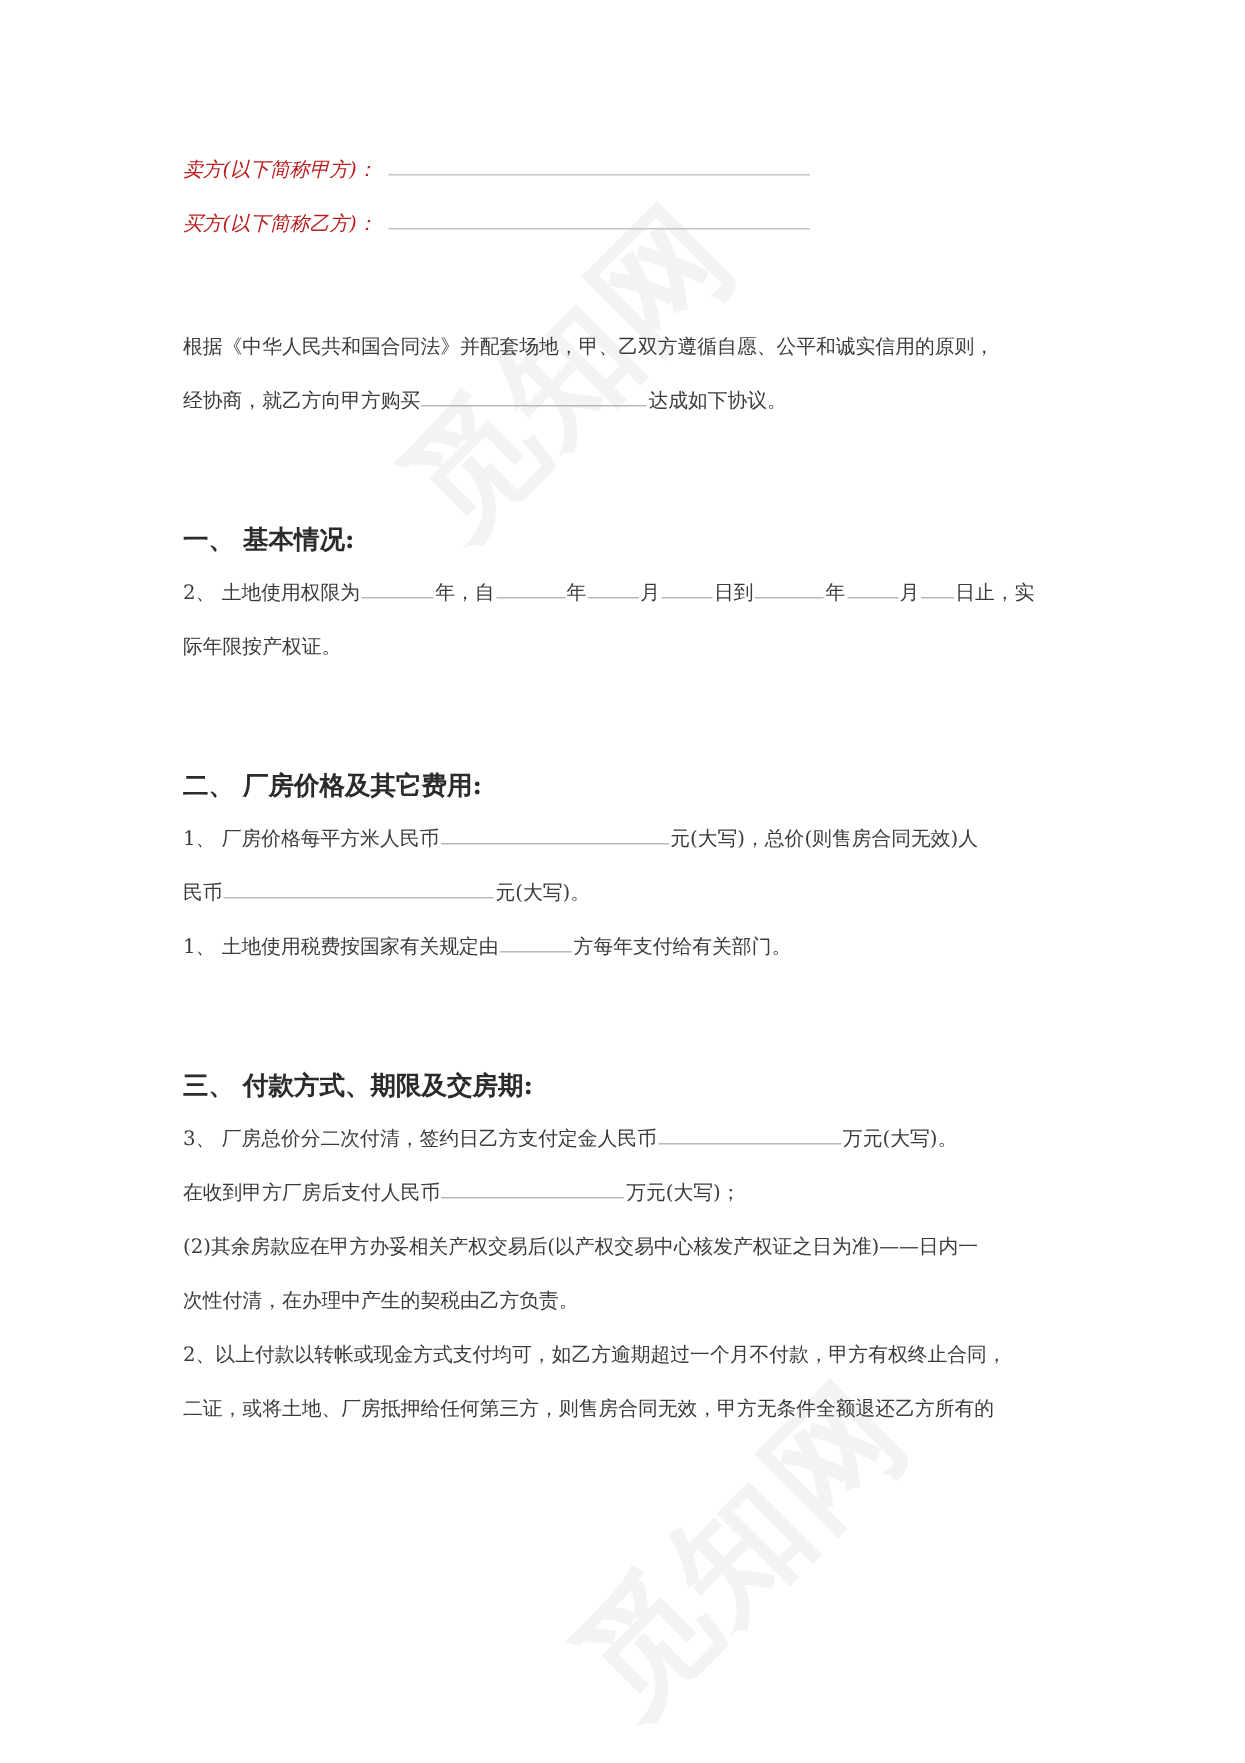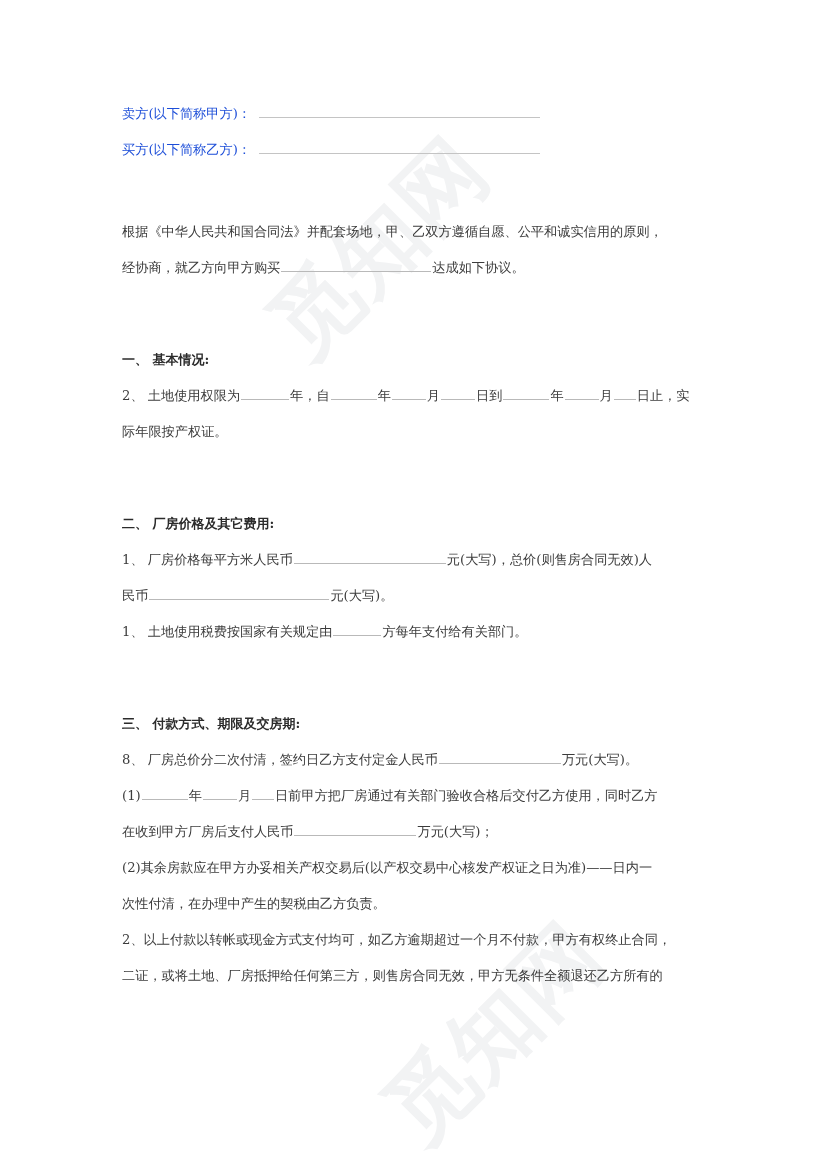--- a/index.html
+++ b/index.html
@@ -56,32 +56,33 @@
   .doc {
     position: absolute;
     left: 122px;
     top: 96px;
     width: 588px;
   }
 
   .line {
     font-size: 13.2px;
     line-height: 36px;
-    color: #1d4ed8;
+    color: #b91c1c;
     white-space: nowrap;
+    font-style: italic;
   }
   .para {
     font-size: 13.2px;
     line-height: 36px;
     color: #3b3b3b;
   }
   .para .l { display: block; white-space: nowrap; }
 
   .heading {
-    font-size: 13px;
+    font-size: 17px;
     line-height: 36px;
     font-weight: 700;
     color: #2b2b2b;
     white-space: nowrap;
   }
 
   .gap-sig   { height: 46px; }
   .gap-sec   { height: 56px; }
 
   
@@ -163,25 +164,24 @@
 
     <div class="para">
       <span class="l"><span>1、 土地使用税费按国家有关规定由</span><span class="ul ul-party"></span><span>方每年支付给有关部门。</span></span>
     </div>
 
     <div class="gap-sec"></div>
 
     <div class="heading">三、 付款方式、期限及交房期:</div>
 
     <div class="para">
-      <span class="l"><span>8、 厂房总价分二次付清，签约日乙方支付定金人民币</span><span class="ul ul-dep"></span><span>万元(大写)。</span></span>
+      <span class="l"><span>3、 厂房总价分二次付清，签约日乙方支付定金人民币</span><span class="ul ul-dep"></span><span>万元(大写)。</span></span>
     </div>
 
     <div class="para">
-      <span class="l"><span>(1)</span><span class="ul ul-y"></span><span>年</span><span class="ul ul-m"></span><span>月</span><span class="ul ul-d2"></span><span>日前甲方把厂房通过有关部门验收合格后交付乙方使用，同时乙方</span></span>
       <span class="l"><span>在收到甲方厂房后支付人民币</span><span class="ul ul-pay"></span><span>万元(大写)；</span></span>
     </div>
 
     <div class="para">
       <span class="l">(2)其余房款应在甲方办妥相关产权交易后(以产权交易中心核发产权证之日为准)——日内一</span>
       <span class="l">次性付清，在办理中产生的契税由乙方负责。</span>
     </div>
 
     <div class="para">
       <span class="l">2、以上付款以转帐或现金方式支付均可，如乙方逾期超过一个月不付款，甲方有权终止合同，</span>

